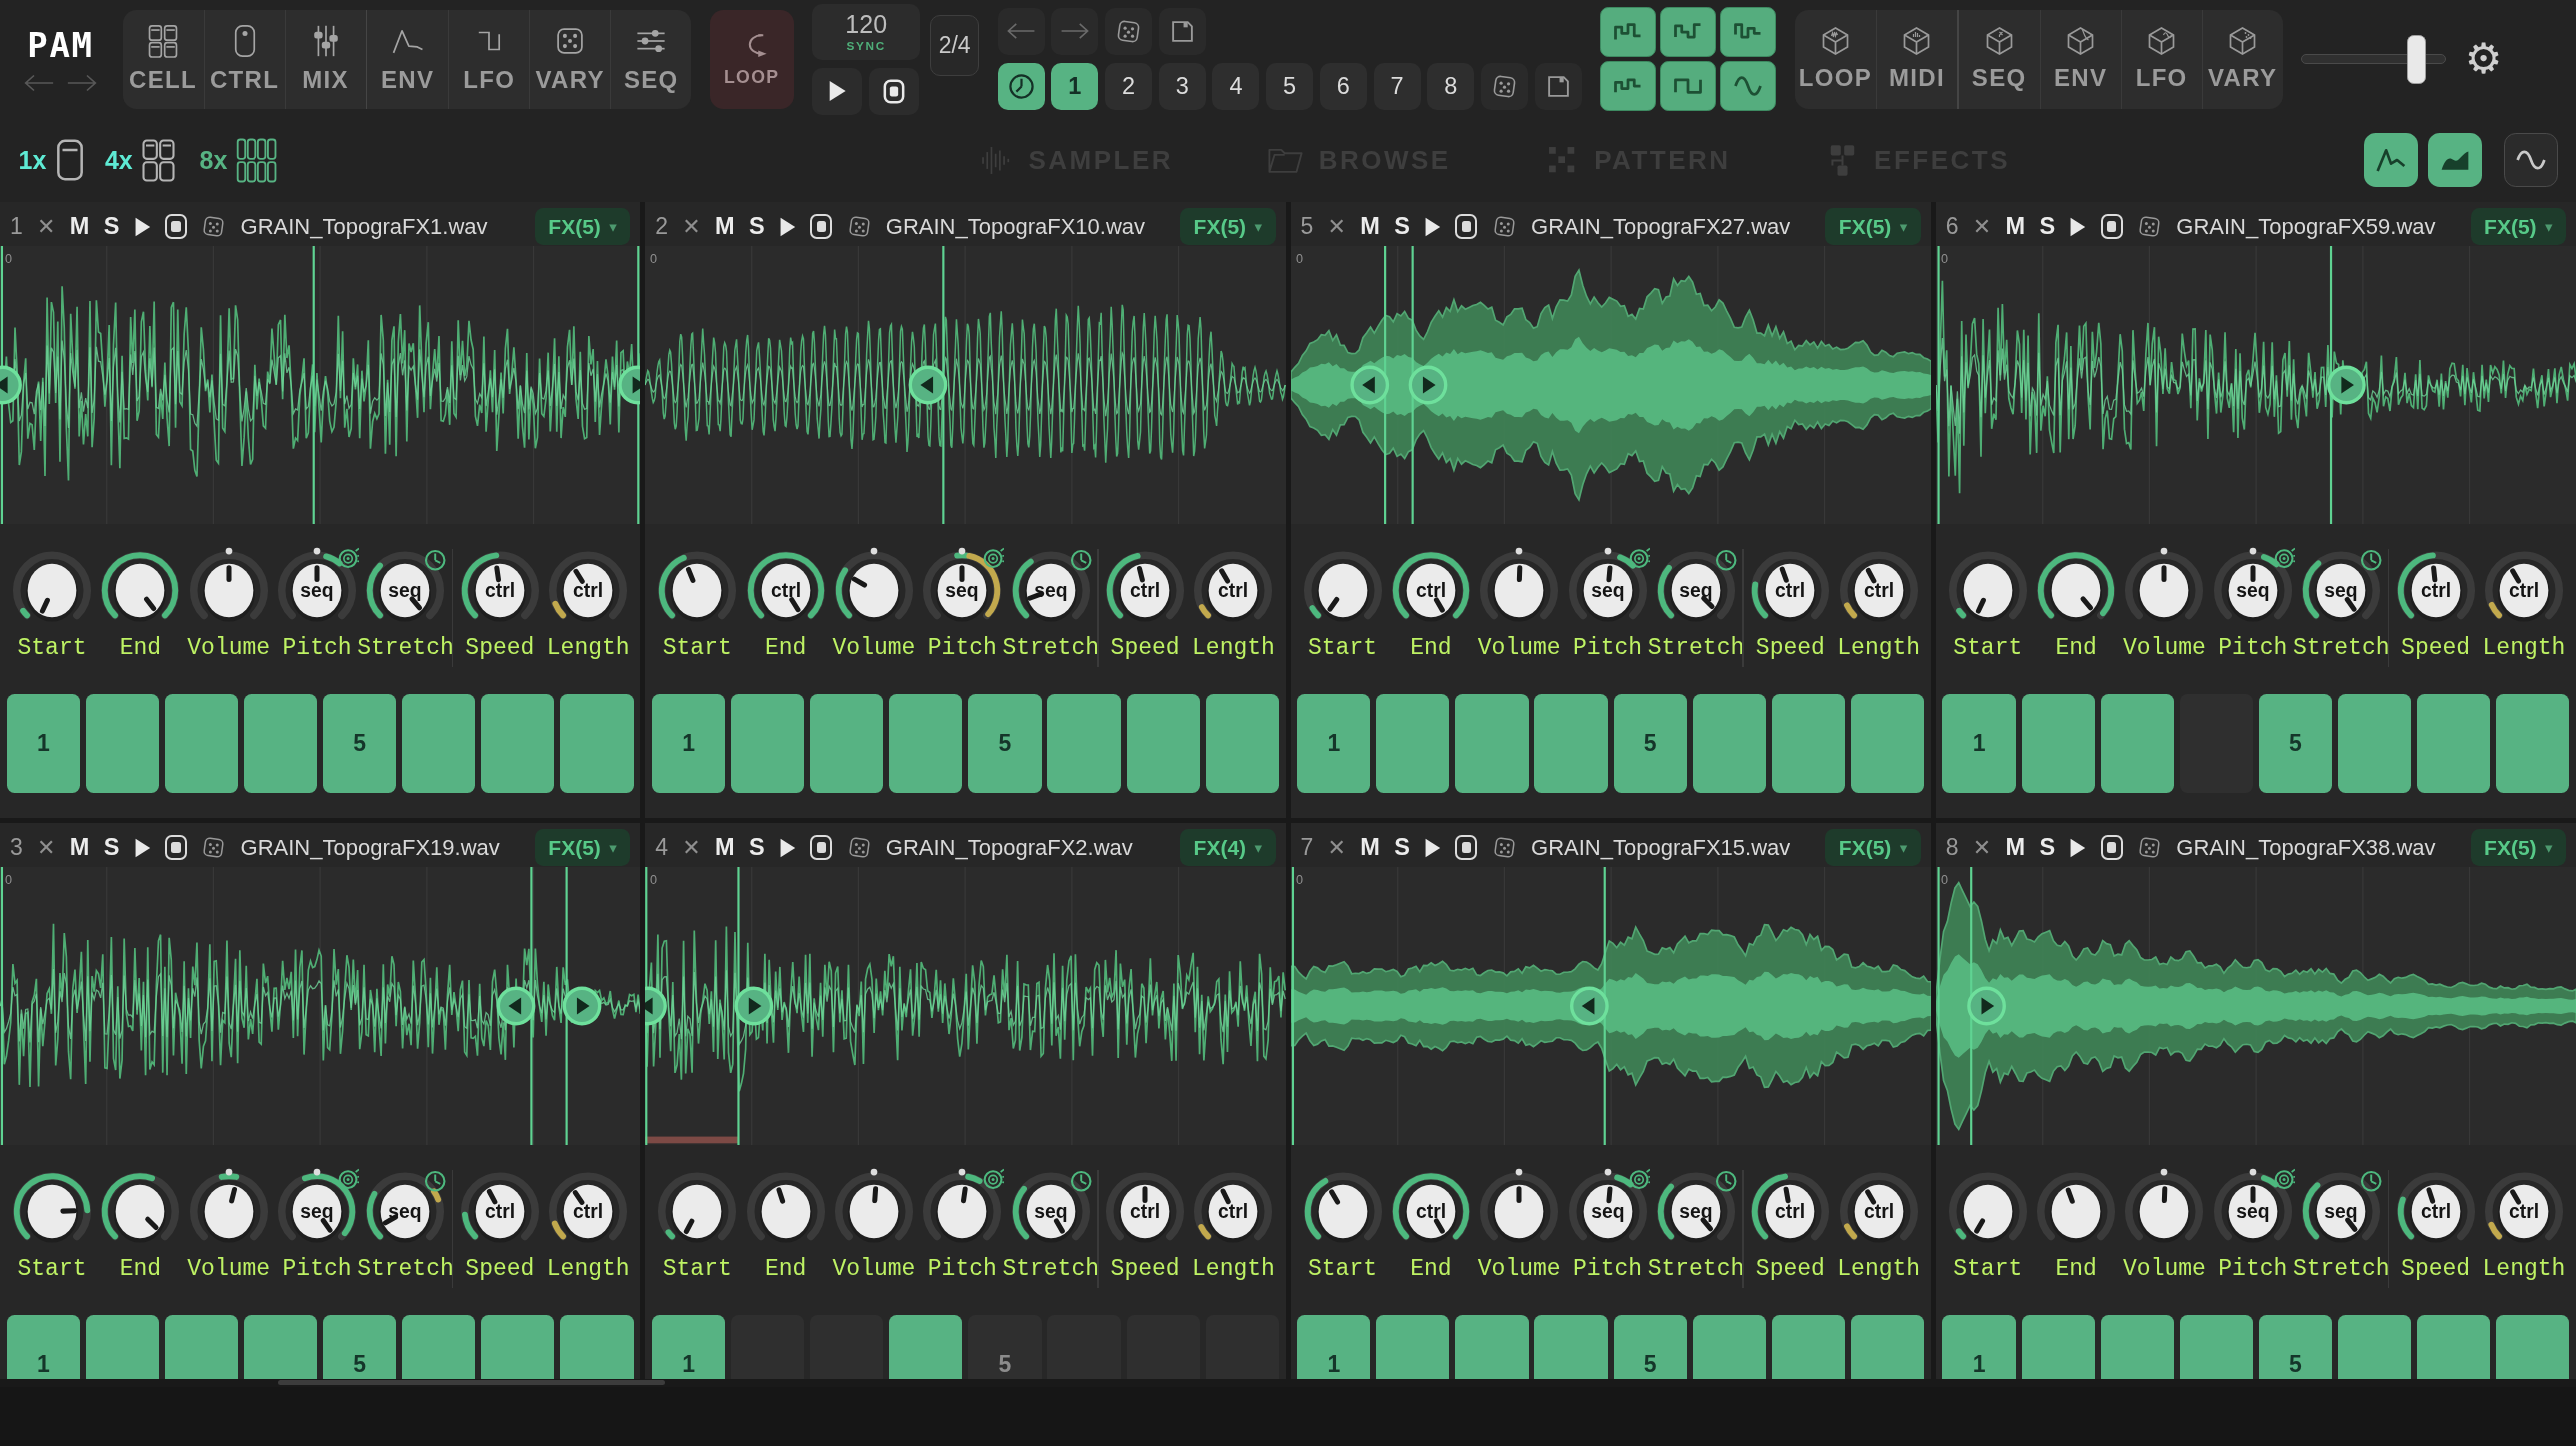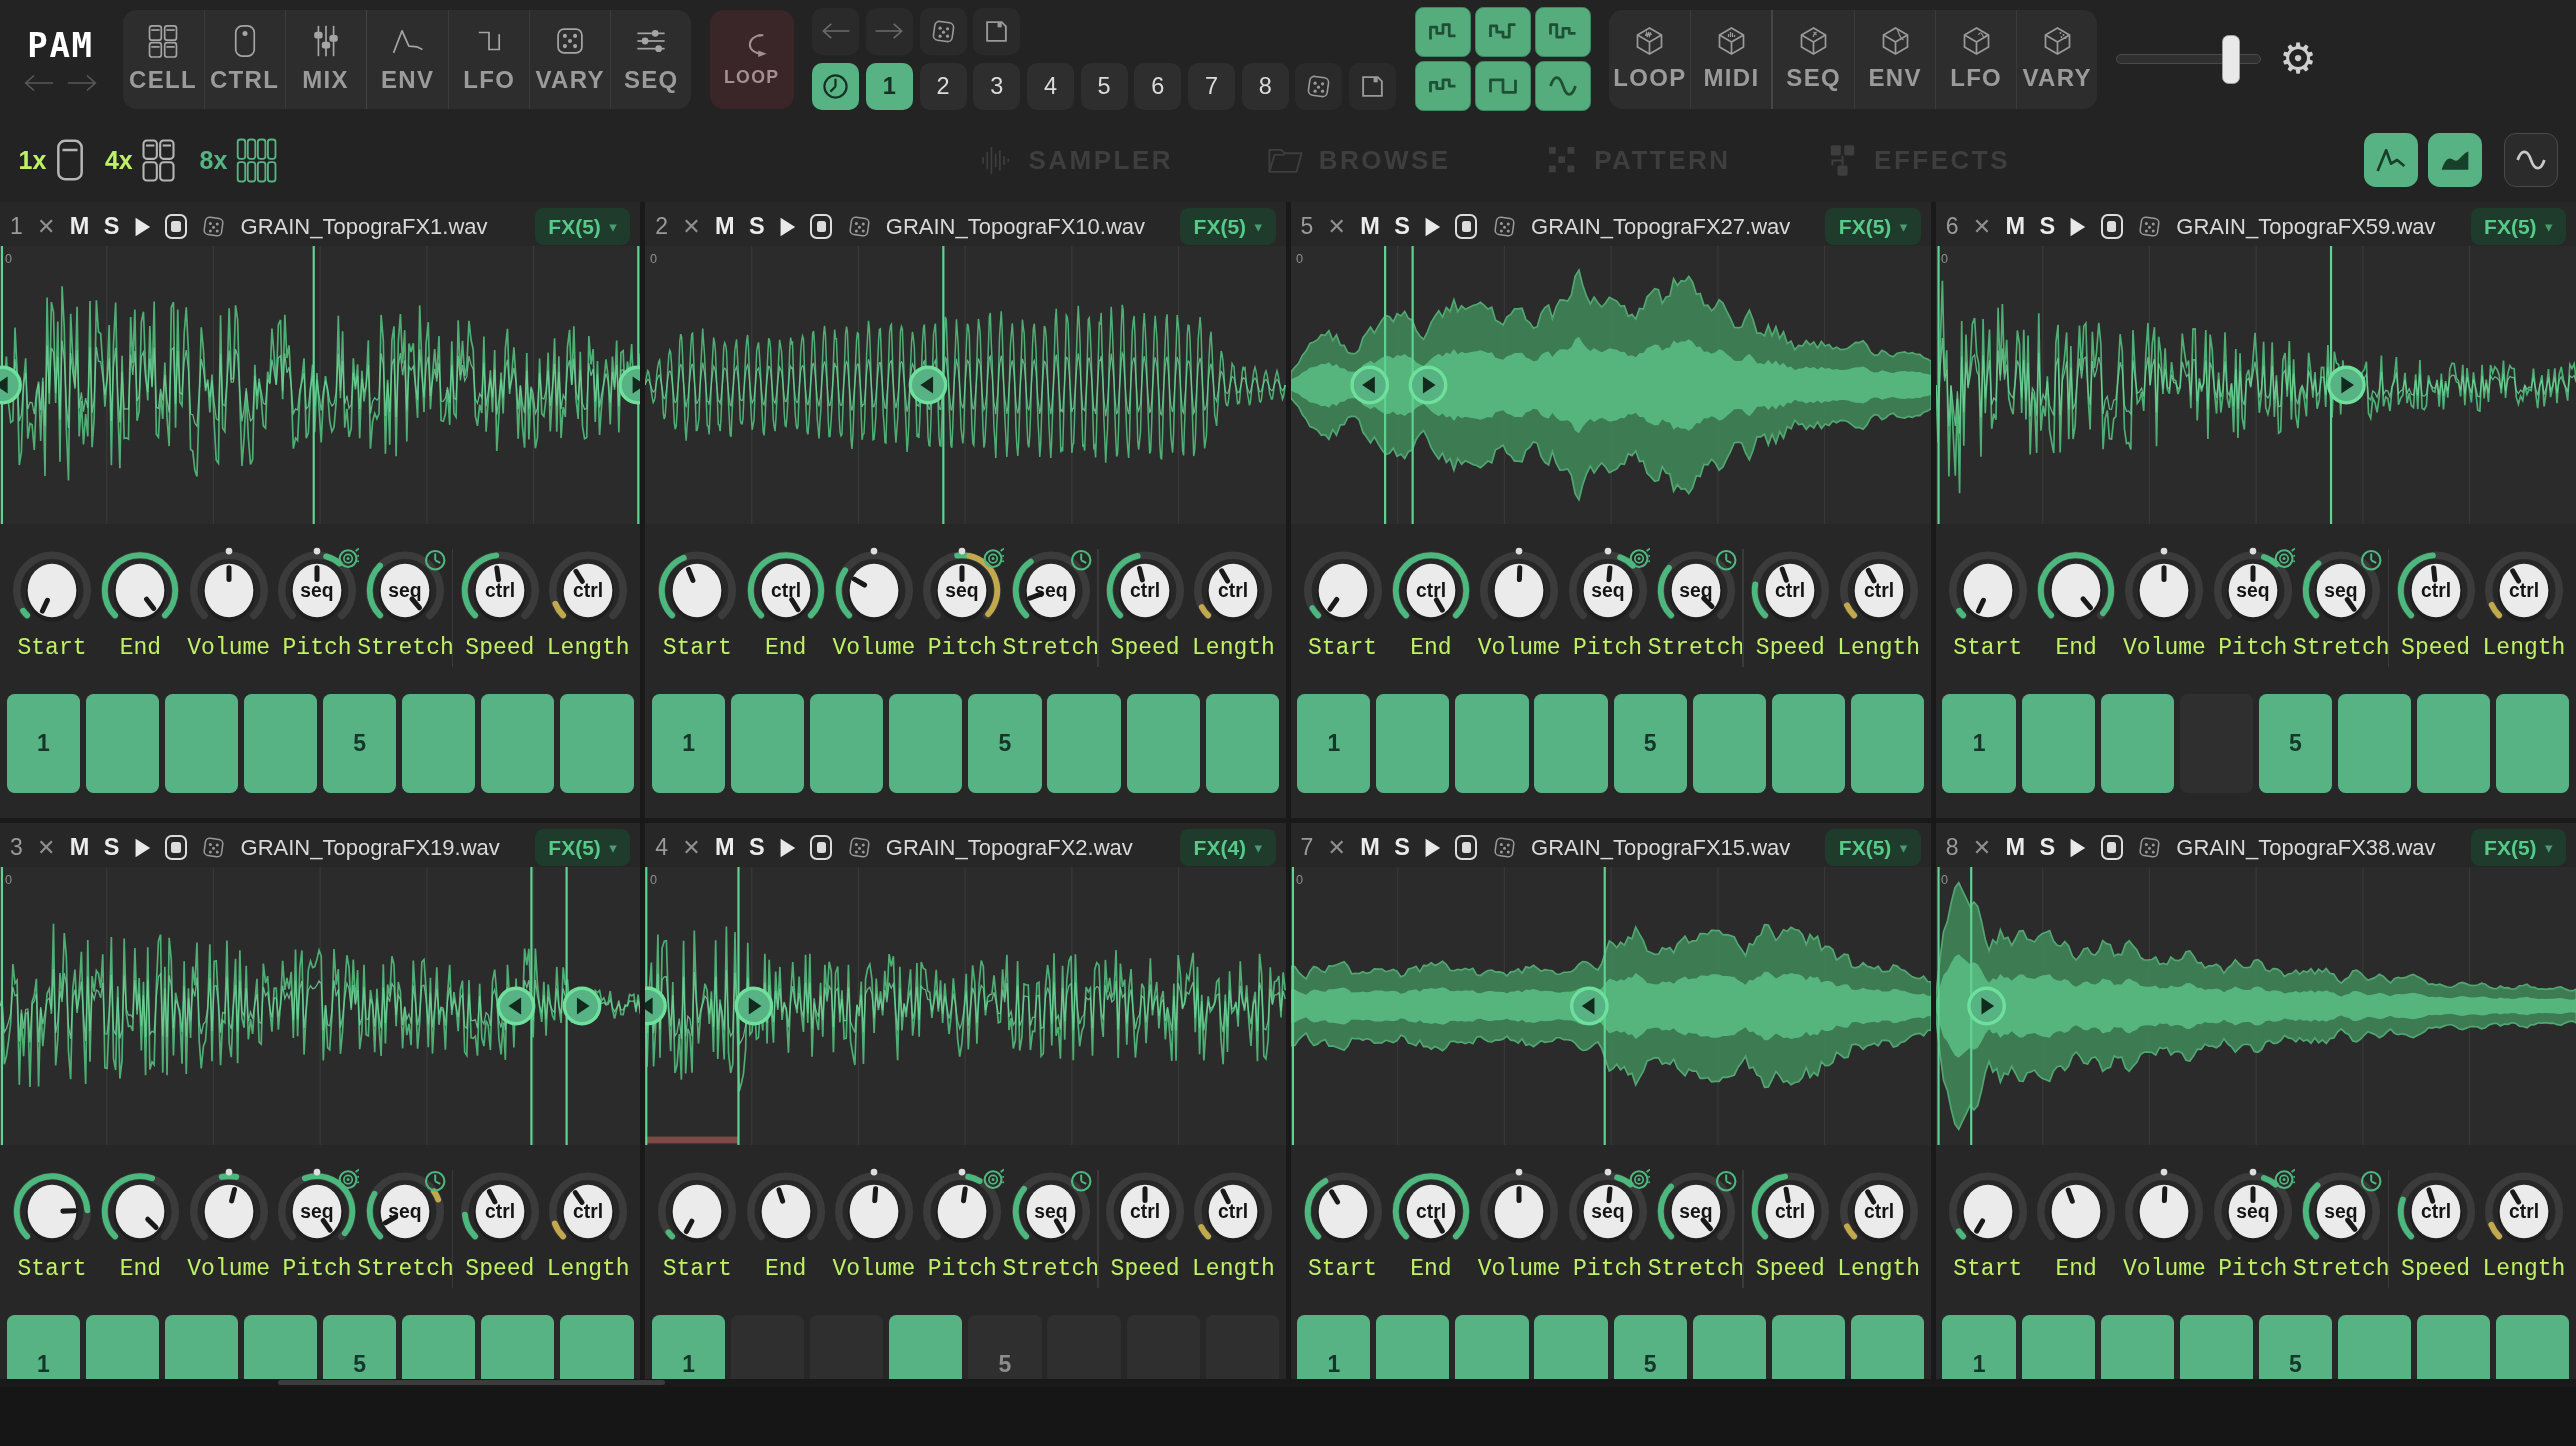--- a/index.html
+++ b/index.html
@@ -42,21 +42,21 @@
   .mbtn{background:#55ad7e;border:1.7px solid #3d8a61;border-radius:8.4px;display:flex;align-items:center;justify-content:center;}
 
   .hslider{position:relative;width:145px;height:50px;align-self:center;flex:none;}
   .hslider .track{position:absolute;top:20px;left:0;width:145px;height:10px;background:#303030;border:1.7px solid #4a4a4a;border-radius:5px;}
   .hslider .handle{position:absolute;top:0.8px;left:106px;width:18.5px;height:49px;background:#e9e9e9;border-radius:6.7px;border:1.7px solid #9f9f9f;}
   .gear{font-size:42px;color:#cfcfcf;line-height:1;align-self:center;}
 
   
   .subbar{height:84px;display:flex;align-items:center;padding:0 18.5px;position:relative;}
   .viewswitch{display:flex;align-items:center;gap:8.4px;}
-  .viewswitch .vlabel{color:#bef264;font-size:25px;font-weight:bold;}
+  .viewswitch .vlabel{color:#5eead4;font-size:25px;font-weight:bold;}
   .viewswitch .vlabel.green{color:#57b383;}
   .navtabs{position:absolute;left:978px;display:flex;gap:93px;align-items:center;}
   .navtab{display:flex;align-items:center;gap:13.5px;}
   .navtab span{color:#3e3e3e;font-size:26px;font-weight:bold;letter-spacing:2.5px;}
   .viewbtns{margin-left:auto;display:flex;gap:10px;align-items:center;}
   .vbtn{width:54px;height:54px;border-radius:11.8px;display:flex;align-items:center;justify-content:center;}
   .vbtn.green{background:#57b383;}
   .vbtn.dark{background:#2b2b2b;border:1.7px solid #4a4a4a;}
   .vbtn.dark.last{margin-left:11.8px;}
 
@@ -187,20 +187,42 @@
 
     <div class="loopbtn">
       <svg width="37" height="29" viewBox="0 0 44 34">
           <path d="M34,6 A14,11 0 1 0 34,28" stroke="#a58f91" stroke-width="2.4" fill="none"></path>
           <polygon points="30,24 40,28 30,32" fill="#a58f91"></polygon>
           <path d="M30,6 h6" stroke="#a58f91" stroke-width="2.4"></path>
         </svg>
       <span>LOOP</span>
     </div>
 
+    <div class="transport">
+      <div class="tcol">
+        <div class="bpm-box">
+          <div class="bpm">120</div>
+          <div class="sync">SYNC</div>
+        </div>
+        <div class="psrow">
+          <div class="sqbtn">
+            <svg width="18.5" height="22" viewBox="0 0 22 26">
+                <polygon points="2,1 21,13 2,25" fill="#e9e9e9"></polygon>
+              </svg>
+          </div>
+          <div class="sqbtn">
+            <svg width="22" height="25" viewBox="0 0 26 30">
+                <rect x="2" y="2" width="22" height="26" rx="7" stroke="#e9e9e9" stroke-width="3" fill="none"></rect>
+                <rect x="8" y="9" width="10" height="12" rx="2.5" fill="#e9e9e9"></rect>
+              </svg>
+          </div>
+        </div>
+      </div>
+      <div class="tsig">2/4</div>
+    </div>
 
     <div class="title-cluster">
       <div class="trow">
         <div class="pbtn dimicon">
           <svg width="30" height="20" viewBox="0 0 38 24">
               <path d="M36,12 H4 M13,3 L3,12 L13,21" stroke="#6b6b6b" stroke-width="2" fill="none"></path>
             </svg>
         </div>
         <div class="pbtn dimicon">
           <svg width="30" height="20" viewBox="0 0 38 24">

